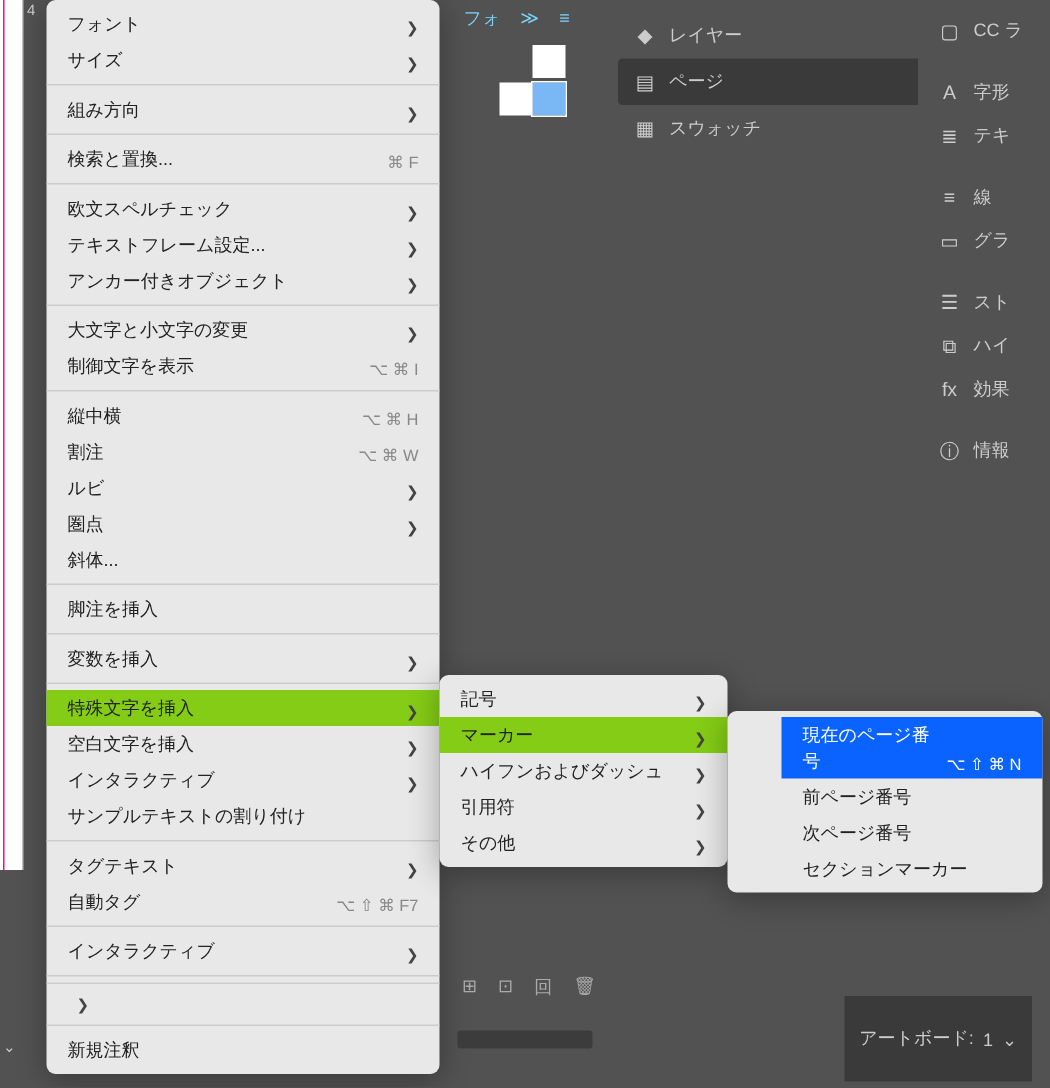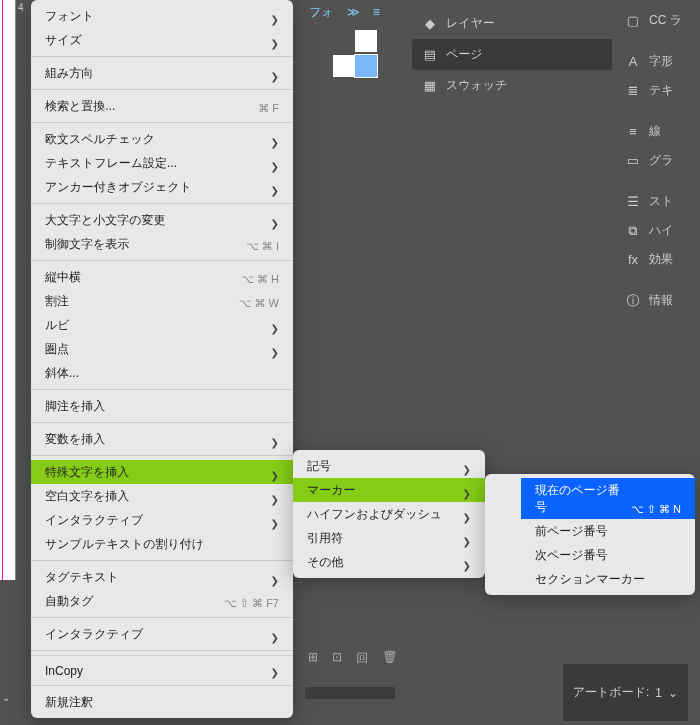--- a/index.html
+++ b/index.html
@@ -229,21 +229,20 @@
       <span class="shortcut">⌥ ⇧ ⌘ F7</span>
     </div>
     <div class="menu-sep"></div>
     <div class="menu-item">
       <span class="label">インタラクティブ</span>
       <span class="chev">❯</span>
     </div>
     <div class="menu-sep"></div>
     <div class="menu-sep"></div>
     <div class="menu-item">
-      <span class="label">InCopy</span>
       <span class="chev">❯</span>
     </div>
     <div class="menu-sep"></div>
     <div class="menu-item">
       <span class="label">新規注釈</span>
     </div>
   </div>
 <div class="menu menu2" id="menu2">
     <div class="menu-item">
       <span class="label">記号</span>

